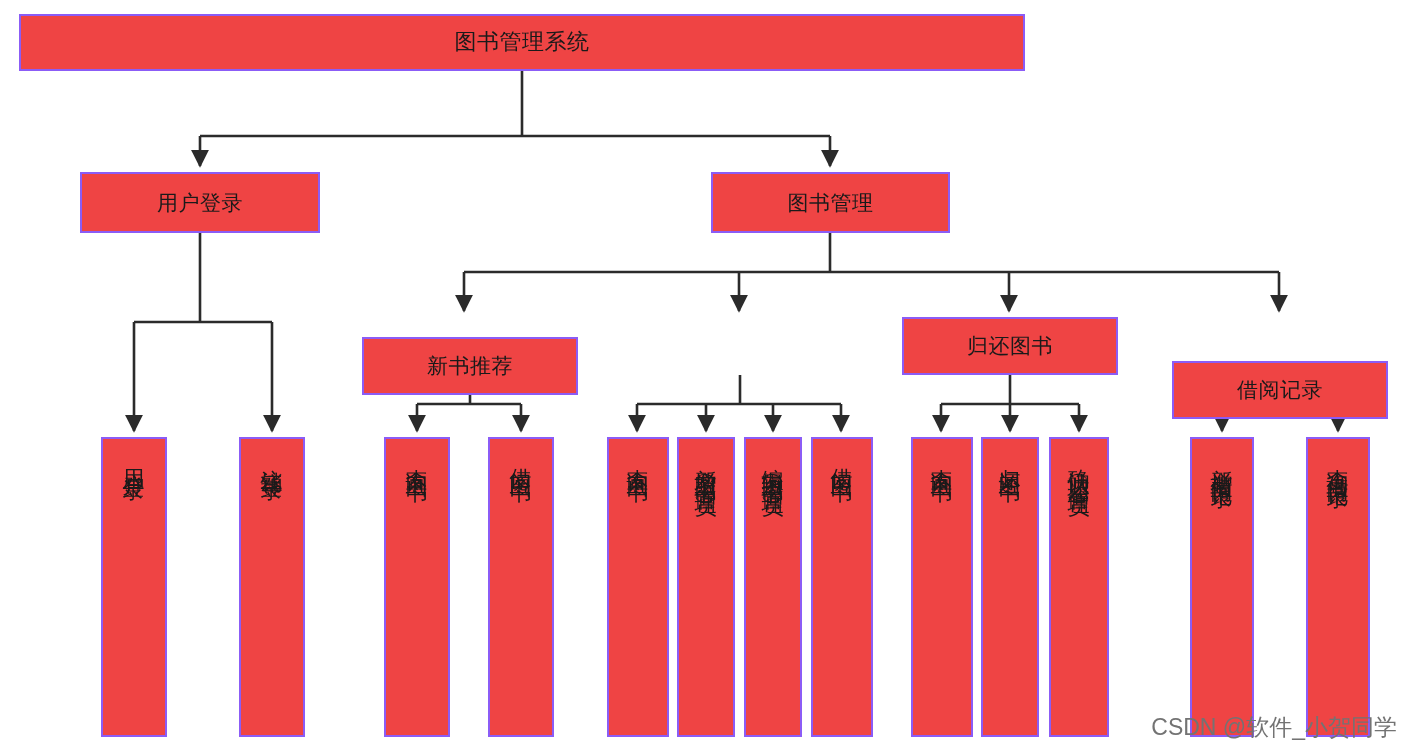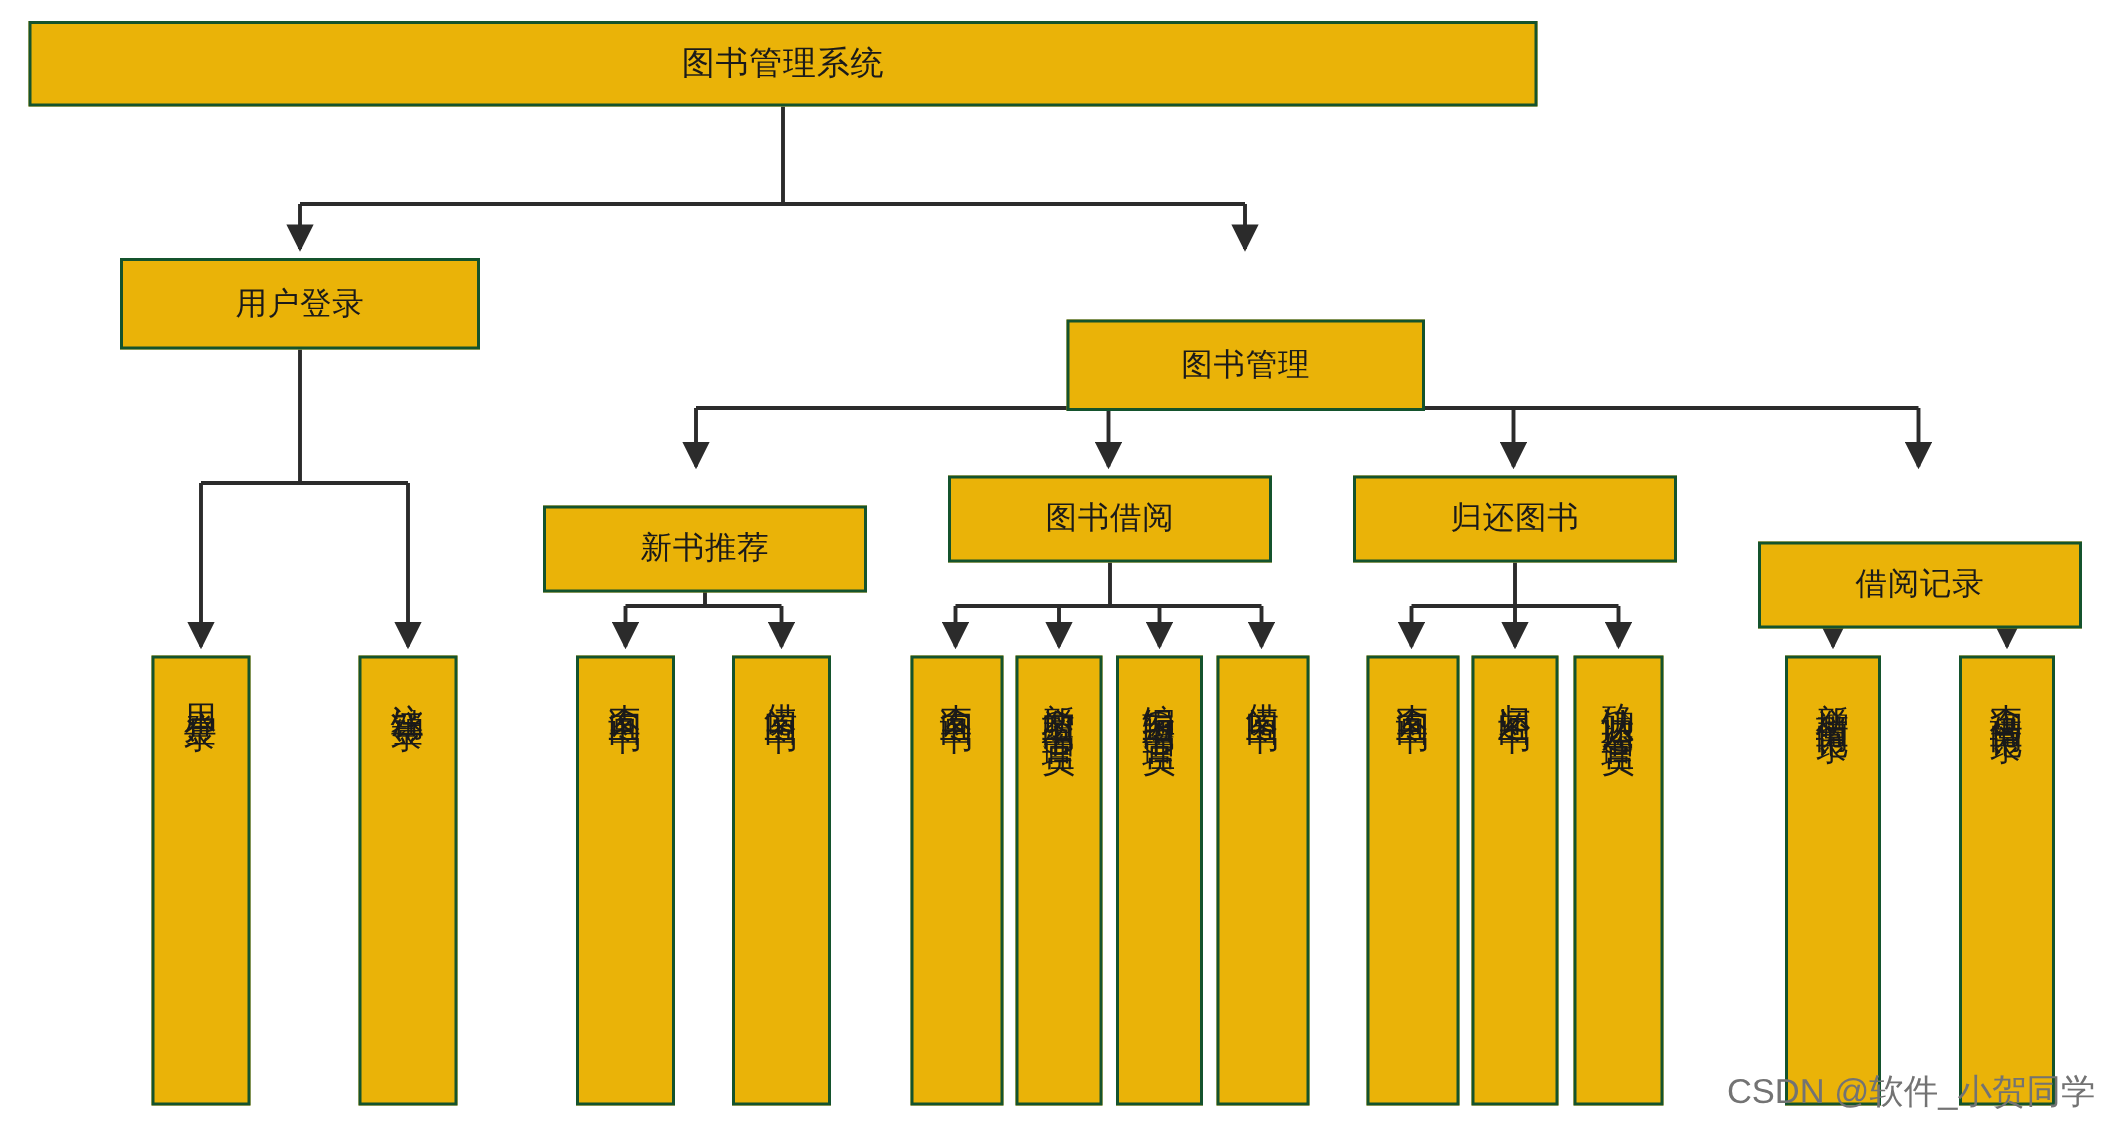--- a/index.html
+++ b/index.html
@@ -22,22 +22,22 @@
     position: absolute;
     left: 0;
     top: 0;
     width: 1405px;
     height: 747px;
     pointer-events: none;
   }
   .node {
     position: absolute;
     box-sizing: border-box;
-    background: #eab308;
-    border: 2px solid #14532d;
+    background: #ef4444;
+    border: 2px solid #8b5cf6;
     display: flex;
     align-items: center;
     justify-content: center;
     color: #1a1a1a;
     z-index: 2;
   }
   .node-label {
     display: block;
     text-align: center;
     line-height: 1.12;
@@ -131,31 +131,28 @@
   </svg>
 
   <div class="node horiz root" style="left:19px; top:14px; width:1006px; height:57px;">
     <span class="node-label">图书管理系统</span>
   </div>
 
   <div class="node horiz" style="left:80px; top:172px; width:240px; height:61px;">
     <span class="node-label">用户登录</span>
   </div>
 
-  <div class="node horiz" style="left:711px; top:172px; width:239px; height:61px;margin-top:41px;">
+  <div class="node horiz" style="left:711px; top:172px; width:239px; height:61px;">
     <span class="node-label">图书管理</span>
   </div>
 
   <div class="node horiz" style="left:362px; top:317px; width:216px; height:58px;margin-top:20px;">
     <span class="node-label">新书推荐</span>
   </div>
 
-  <div class="node horiz" style="left:632px; top:317px; width:216px; height:58px;">
-    <span class="node-label">图书借阅</span>
-  </div>
 
   <div class="node horiz" style="left:902px; top:317px; width:216px; height:58px;">
     <span class="node-label">归还图书</span>
   </div>
 
   <div class="node horiz" style="left:1172px; top:317px; width:216px; height:58px;margin-top:44px;">
     <span class="node-label">借阅记录</span>
   </div>
 
   <div class="node vert" style="left:101px; top:437px; width:66px; height:300px;">

